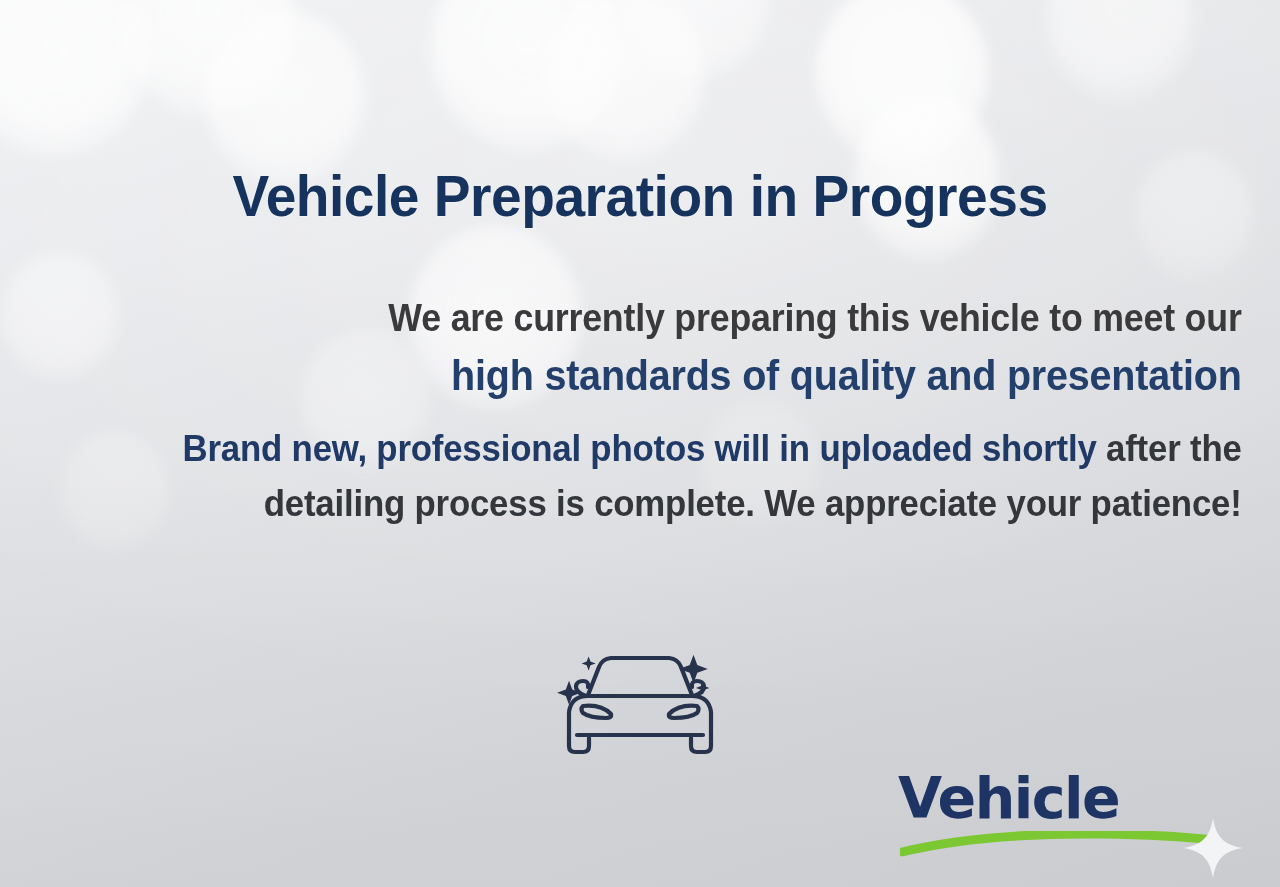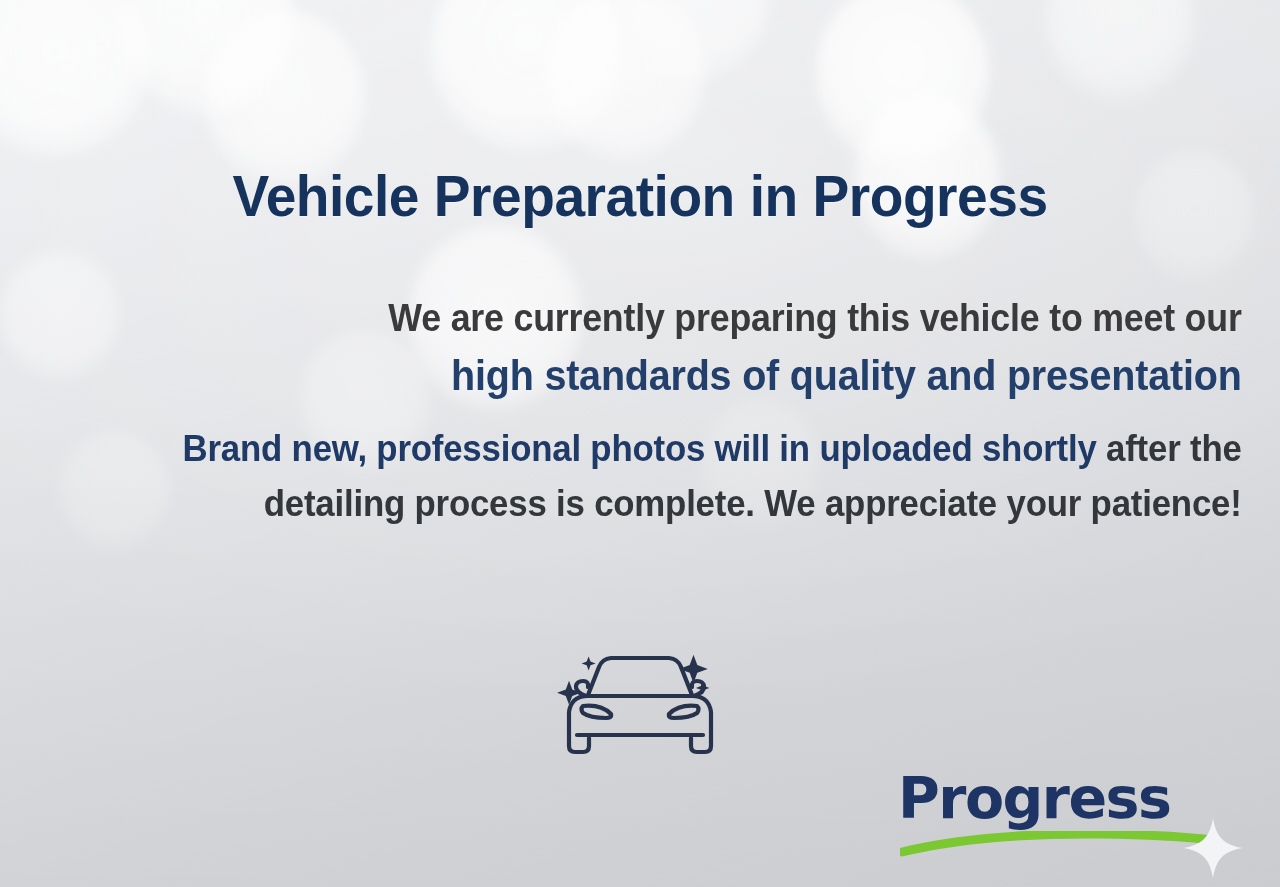--- a/index.html
+++ b/index.html
@@ -228,21 +228,21 @@
           <path d="M45 25 L47.4 31.4 L53.8 33.8 L47.4 36.2 L45 42.6 L42.6 36.2 L36.2 33.8 L42.6 31.4 Z" transform="translate(-2,-4) scale(0.8) translate(12,8)"></path>
 
           <path d="M156 24 L160 35 L171 39 L160 43 L156 54 L152 43 L141 39 L152 35 Z" transform="translate(6,-5) scale(0.95) translate(-6,3)"></path>
 
           <path d="M176 50 L178.2 56 L184.2 58.2 L178.2 60.4 L176 66.4 L173.8 60.4 L167.8 58.2 L173.8 56 Z" transform="translate(-8,-2) scale(0.82) translate(26,10)"></path>
         </g>
       </svg>
     </div>
 
     <div class="logo">
-      <div class="logo-word">Progress</div>
+      <div class="logo-word">Vehicle</div>
       <div class="logo-swoosh">
         <svg viewBox="0 0 316 26" width="316" height="26" fill="none" xmlns="http://www.w3.org/2000/svg">
           <path d="M2 21 Q80 2 200 3 Q270 4 314 9" stroke="#7cc832" stroke-width="9" stroke-linecap="round" fill="none"></path>
         </svg>
       </div>
       <div class="logo-spark">
         <svg viewBox="0 0 62 62" width="62" height="62" xmlns="http://www.w3.org/2000/svg">
           <path d="M31 1 C34 20 42 28 61 31 C42 34 34 42 31 61 C28 42 20 34 1 31 C20 28 28 20 31 1 Z" fill="#f3f4f5"></path>
         </svg>
       </div>

